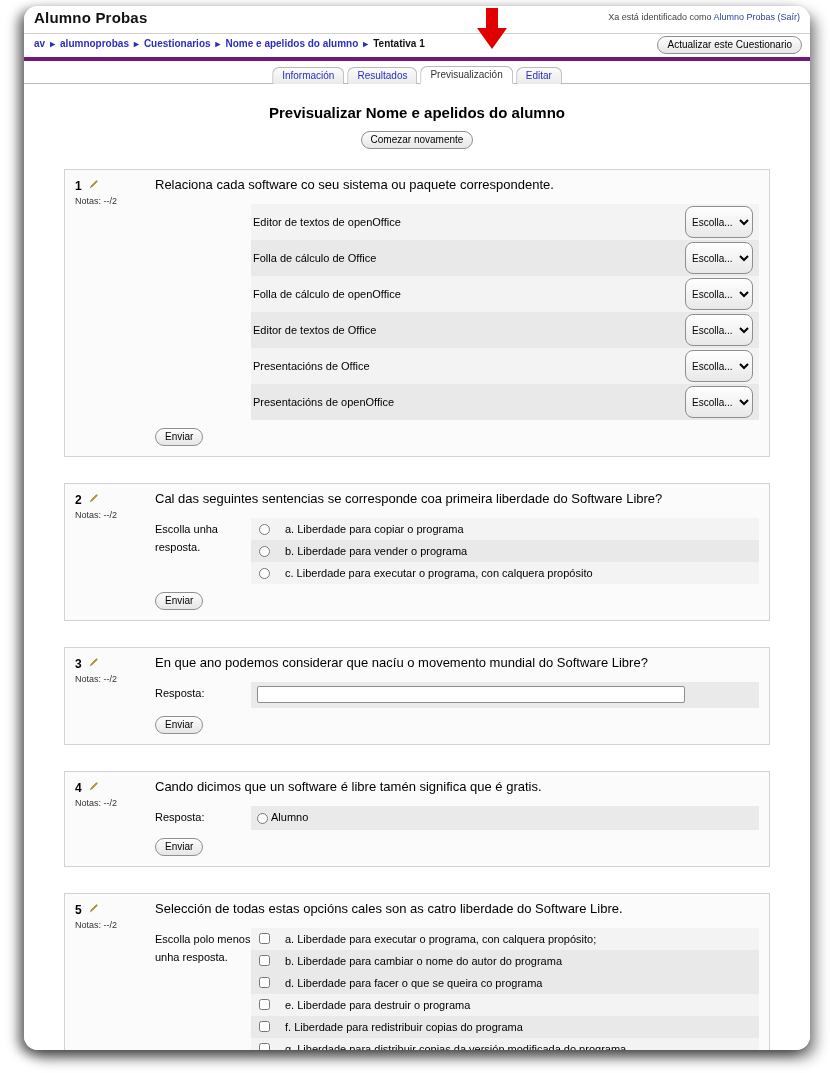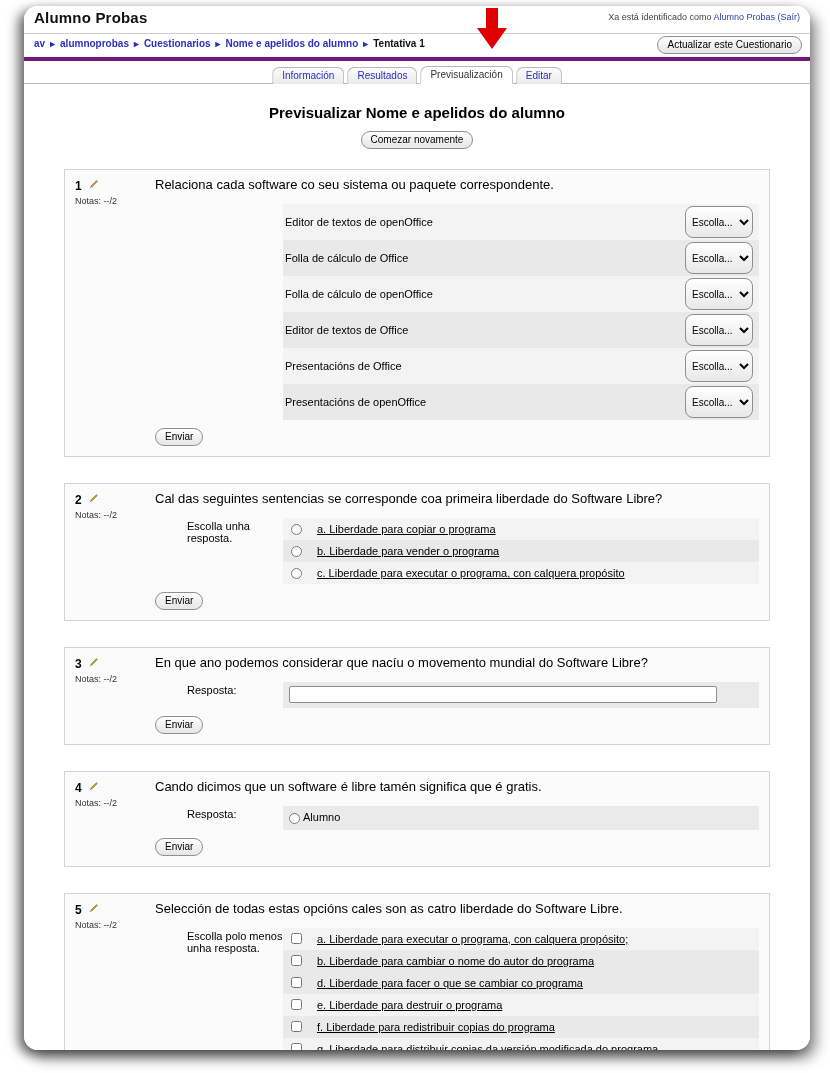--- a/index.html
+++ b/index.html
@@ -210,24 +210,23 @@
     line-height: 14px;
   }
   .q-body {
     display: flex;
     align-items: flex-start;
   }
   .q-prompt {
     width: 96px;
     flex: 0 0 96px;
     font-size: 11px;
-    line-height: 12px;
+    line-height: 18px;
     color: #000;
     padding-top: 2px;
-    margin-left: 32px;
   }
   .q-answers {
     flex: 1 1 auto;
     min-width: 0;
   }
 
   
   .match-row {
     display: flex;
     align-items: center;
@@ -266,21 +265,20 @@
     padding-left: 4px;
   }
   input[type="radio"], input[type="checkbox"] {
     margin: 0;
     width: 11px;
     height: 11px;
     vertical-align: middle;
   }
   .ans-label {
     flex: 1 1 auto;
-    text-decoration: underline;
   }
 
   
   .tf-block {
     background: #eaeaea;
     padding: 4px 6px 5px 6px;
   }
   .tf-row {
     font-size: 11px;
     padding: 1px 0;
@@ -541,21 +539,21 @@
             <div class="ans-row row-odd">
               <span class="ctrl">
                   <input type="checkbox" style="">
                 </span>
               <span class="ans-label">b. Liberdade para cambiar o nome do autor do programa</span>
             </div>
             <div class="ans-row row-odd">
               <span class="ctrl">
                   <input type="checkbox" style="">
                 </span>
-              <span class="ans-label">d. Liberdade para facer o que se cambiar co programa</span>
+              <span class="ans-label">d. Liberdade para facer o que se queira co programa</span>
             </div>
             <div class="ans-row row-even">
               <span class="ctrl">
                   <input type="checkbox" style="">
                 </span>
               <span class="ans-label">e. Liberdade para destruir o programa</span>
             </div>
             <div class="ans-row row-odd">
               <span class="ctrl">
                   <input type="checkbox" style="">

